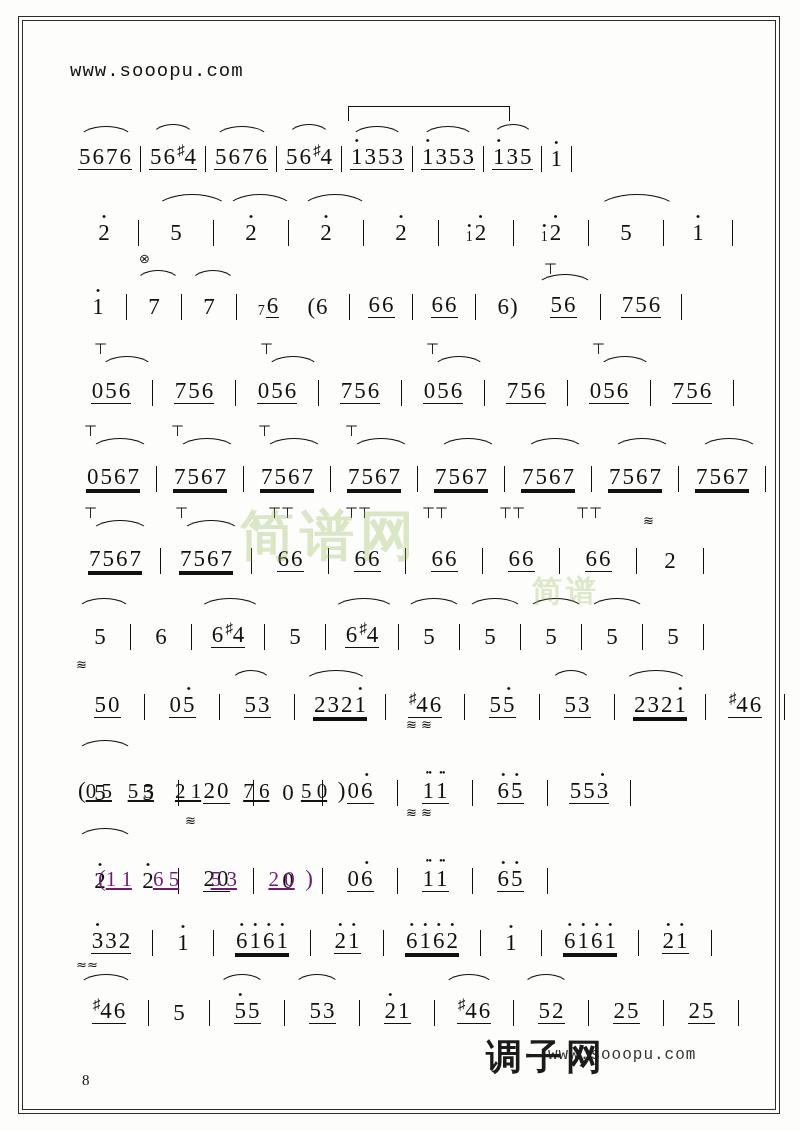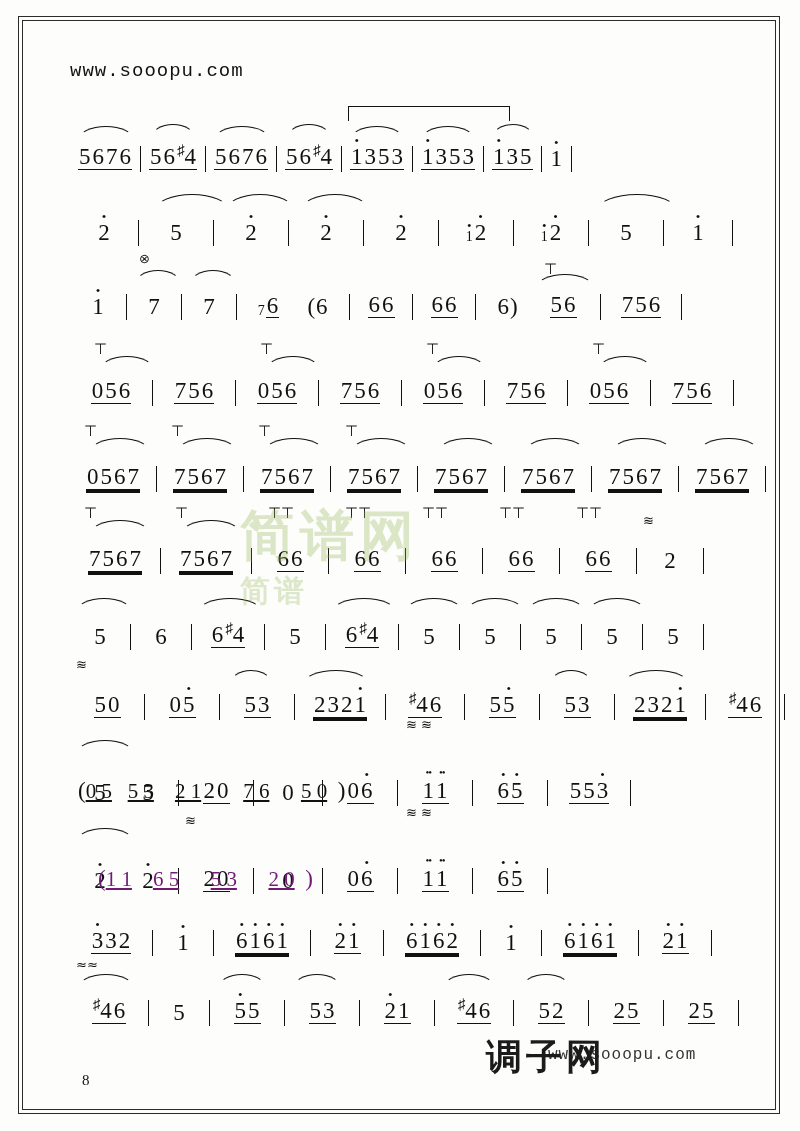--- a/index.html
+++ b/index.html
@@ -68,21 +68,21 @@
   .wm .wm2{
     font-family:"Liberation Mono", monospace;
     font-size:34px;font-weight:bold;
     color:rgba(214,176,60,0.40);
     letter-spacing:2px;margin-top:-6px;
   }
   .wm .wm3{
     font-family:"DejaVu Sans", sans-serif;
     font-size:30px;font-weight:bold;
     color:rgba(150,185,90,0.30);
-    letter-spacing:4px;margin-top:-2px;
+    letter-spacing:4px;margin-top:-2px;text-align:right;
   }
 
   
   .system{
     position:absolute;
     left:76px;
     width:650px;
     height:58px;
   }
   .measures{

